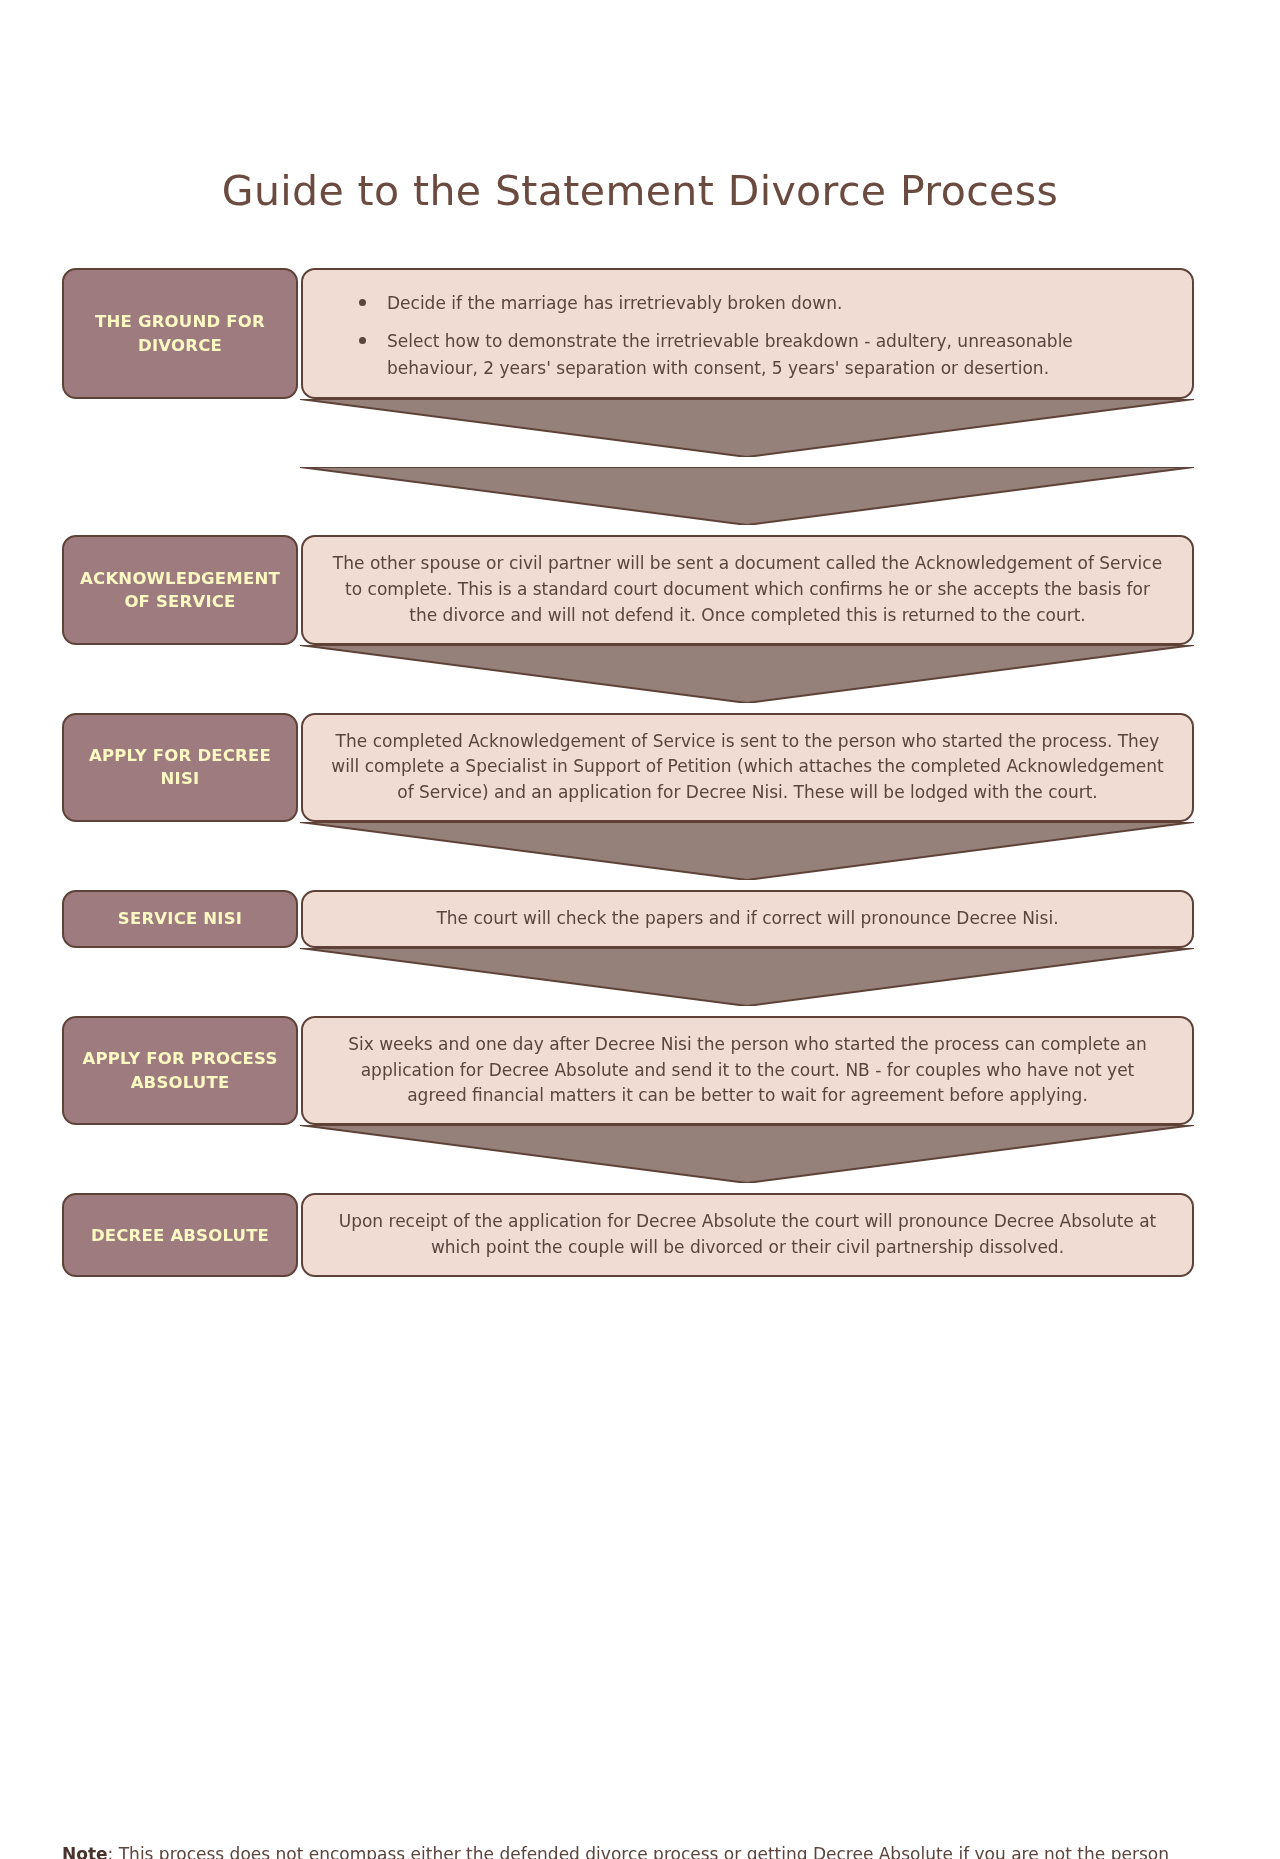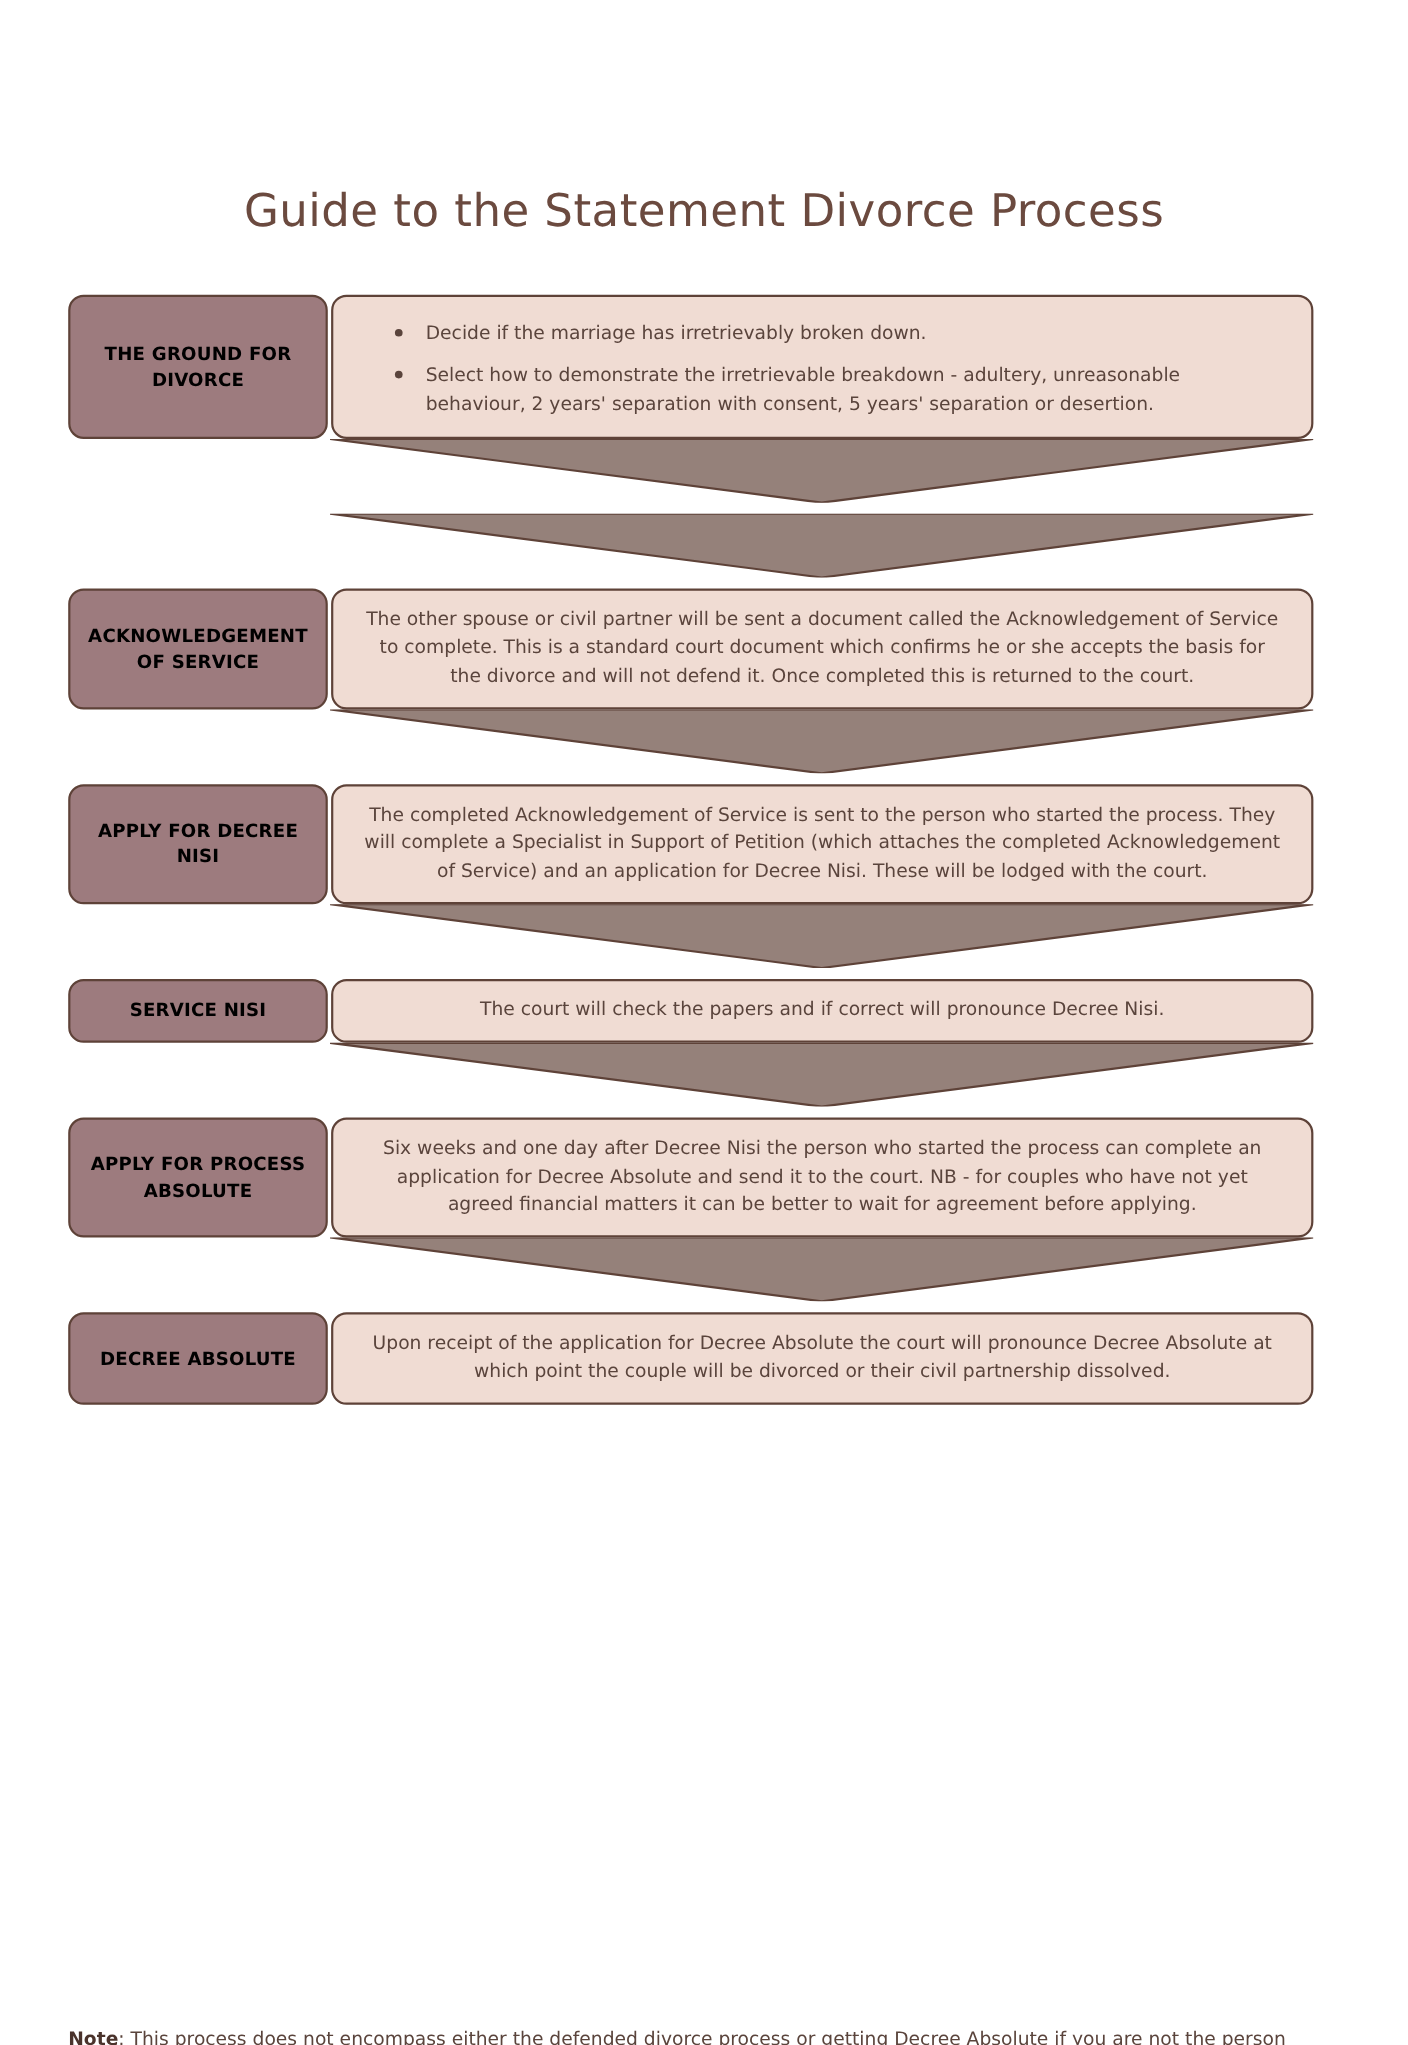--- a/index.html
+++ b/index.html
@@ -54,21 +54,21 @@
     width: 1132px;
   }
 
   .step-label {
     width: 236px;
     min-width: 236px;
     box-sizing: border-box;
     background: #9d7b7e;
     border: 2px solid #5e4238;
     border-radius: 14px;
-    color: #000000;
+    color: #fef9c3;
     font-size: 16.5px;
     font-weight: bold;
     letter-spacing: 0.2px;
     display: flex;
     align-items: center;
     justify-content: center;
     text-align: center;
     padding: 8px 10px;
     line-height: 1.4;
     position: relative;

